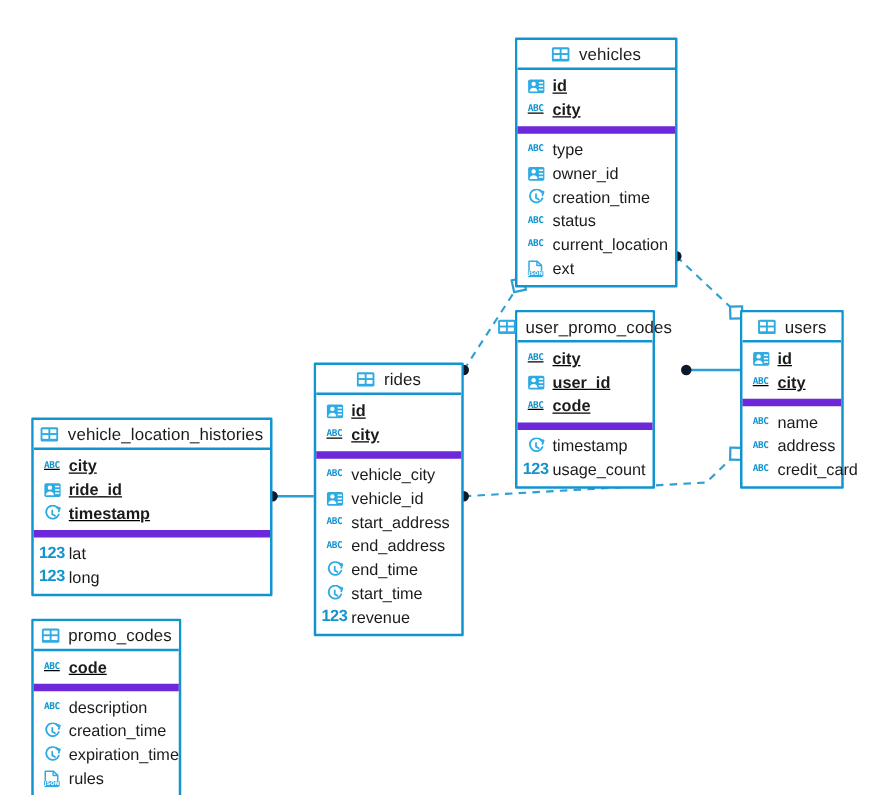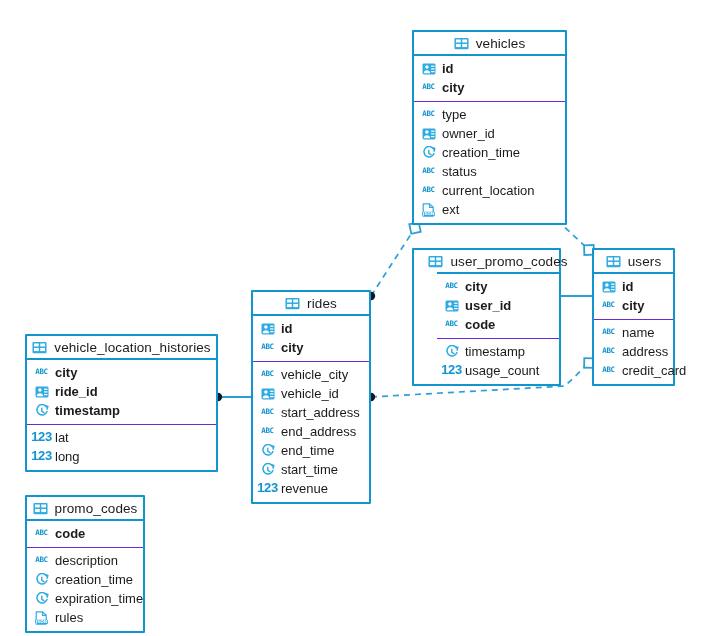--- a/index.html
+++ b/index.html
@@ -59,21 +59,22 @@
     color: #1b1b1b;
     letter-spacing: 0.1px;
     white-space: nowrap;
   }
 
   .field-group {
     padding: 3px 0 4px 0;
   }
 
   .field-group.pk {
-    border-bottom: 1px solid #6d28d9;
+    border-bottom: 6px solid #6d28d9;
+    text-decoration: underline;
   }
 
   .field {
     display: flex;
     align-items: center;
     gap: 6px;
     height: 19px;
     padding: 0 6px 0 7px;
     white-space: nowrap;
   }
@@ -145,21 +146,21 @@
       <g>
         <polyline points="371,397 565,386 589,363" fill="none" stroke="#2e9fd4" stroke-width="1.7" stroke-dasharray="6 5"></polyline>
         <circle cx="371" cy="397" r="4.2" fill="#0b1a2a"></circle>
         <rect x="584.2" y="358.2" width="9.6" height="9.6" fill="#ffffff" stroke="#2e9fd4" stroke-width="1.8" transform="rotate(1.2188752351313 589 363)"></rect>
       </g>
       <g>
         <polyline points="218,397 251,397" fill="none" stroke="#2e9fd4" stroke-width="1.9"></polyline>
         <circle cx="218" cy="397" r="4.2" fill="#0b1a2a"></circle>
       </g>
     </svg>
-<div class="entity" style="left: 412px; top: 30px; width: 155px; text-align: right;">
+<div class="entity" style="left: 412px; top: 30px; width: 130px; text-align: right;">
       <div class="entity-header">
         <span class="icn">
           <svg width="16" height="13" viewBox="0 0 16 13">
             <rect x="0.5" y="0.5" width="15" height="12" rx="1.3" fill="#2eabe2"></rect>
             <rect x="2.1" y="2.2" width="5.1" height="3.2" fill="#ffffff"></rect>
             <rect x="8.8" y="2.2" width="5.1" height="3.2" fill="#ffffff"></rect>
             <rect x="2.1" y="7.0" width="5.1" height="3.3" fill="#ffffff"></rect>
             <rect x="8.8" y="7.0" width="5.1" height="3.3" fill="#ffffff"></rect>
           </svg>
         </span>
@@ -226,21 +227,21 @@
               <path d="M1.2 0.9 h6.4 l3.6 3.4 v8.8 h-10 z" fill="#ffffff" stroke="#2eabe2" stroke-width="1.2" stroke-linejoin="round"></path>
               <path d="M7.5 1.0 v3.4 h3.5" fill="none" stroke="#2eabe2" stroke-width="1.1" stroke-linejoin="round"></path>
               <rect x="0.2" y="8.8" width="12.6" height="4.3" rx="0.6" fill="#2eabe2"></rect>
               <text x="6.5" y="12.3" font-family="DejaVu Sans, sans-serif" font-size="4.2" font-weight="bold" fill="#ffffff" text-anchor="middle">JSON</text>
             </svg>
           </span>
           <span class="field-label">ext</span>
         </div>
       </div>
     </div>
-    <div class="entity" style="left: 412px; top: 248px; width: 149px; padding-left: 23px;">
+    <div class="entity" style="left: 412px; top: 248px; width: 112px;">
       <div class="entity-header">
         <span class="icn">
           <svg width="16" height="13" viewBox="0 0 16 13">
             <rect x="0.5" y="0.5" width="15" height="12" rx="1.3" fill="#2eabe2"></rect>
             <rect x="2.1" y="2.2" width="5.1" height="3.2" fill="#ffffff"></rect>
             <rect x="8.8" y="2.2" width="5.1" height="3.2" fill="#ffffff"></rect>
             <rect x="2.1" y="7.0" width="5.1" height="3.3" fill="#ffffff"></rect>
             <rect x="8.8" y="7.0" width="5.1" height="3.3" fill="#ffffff"></rect>
           </svg>
         </span>

